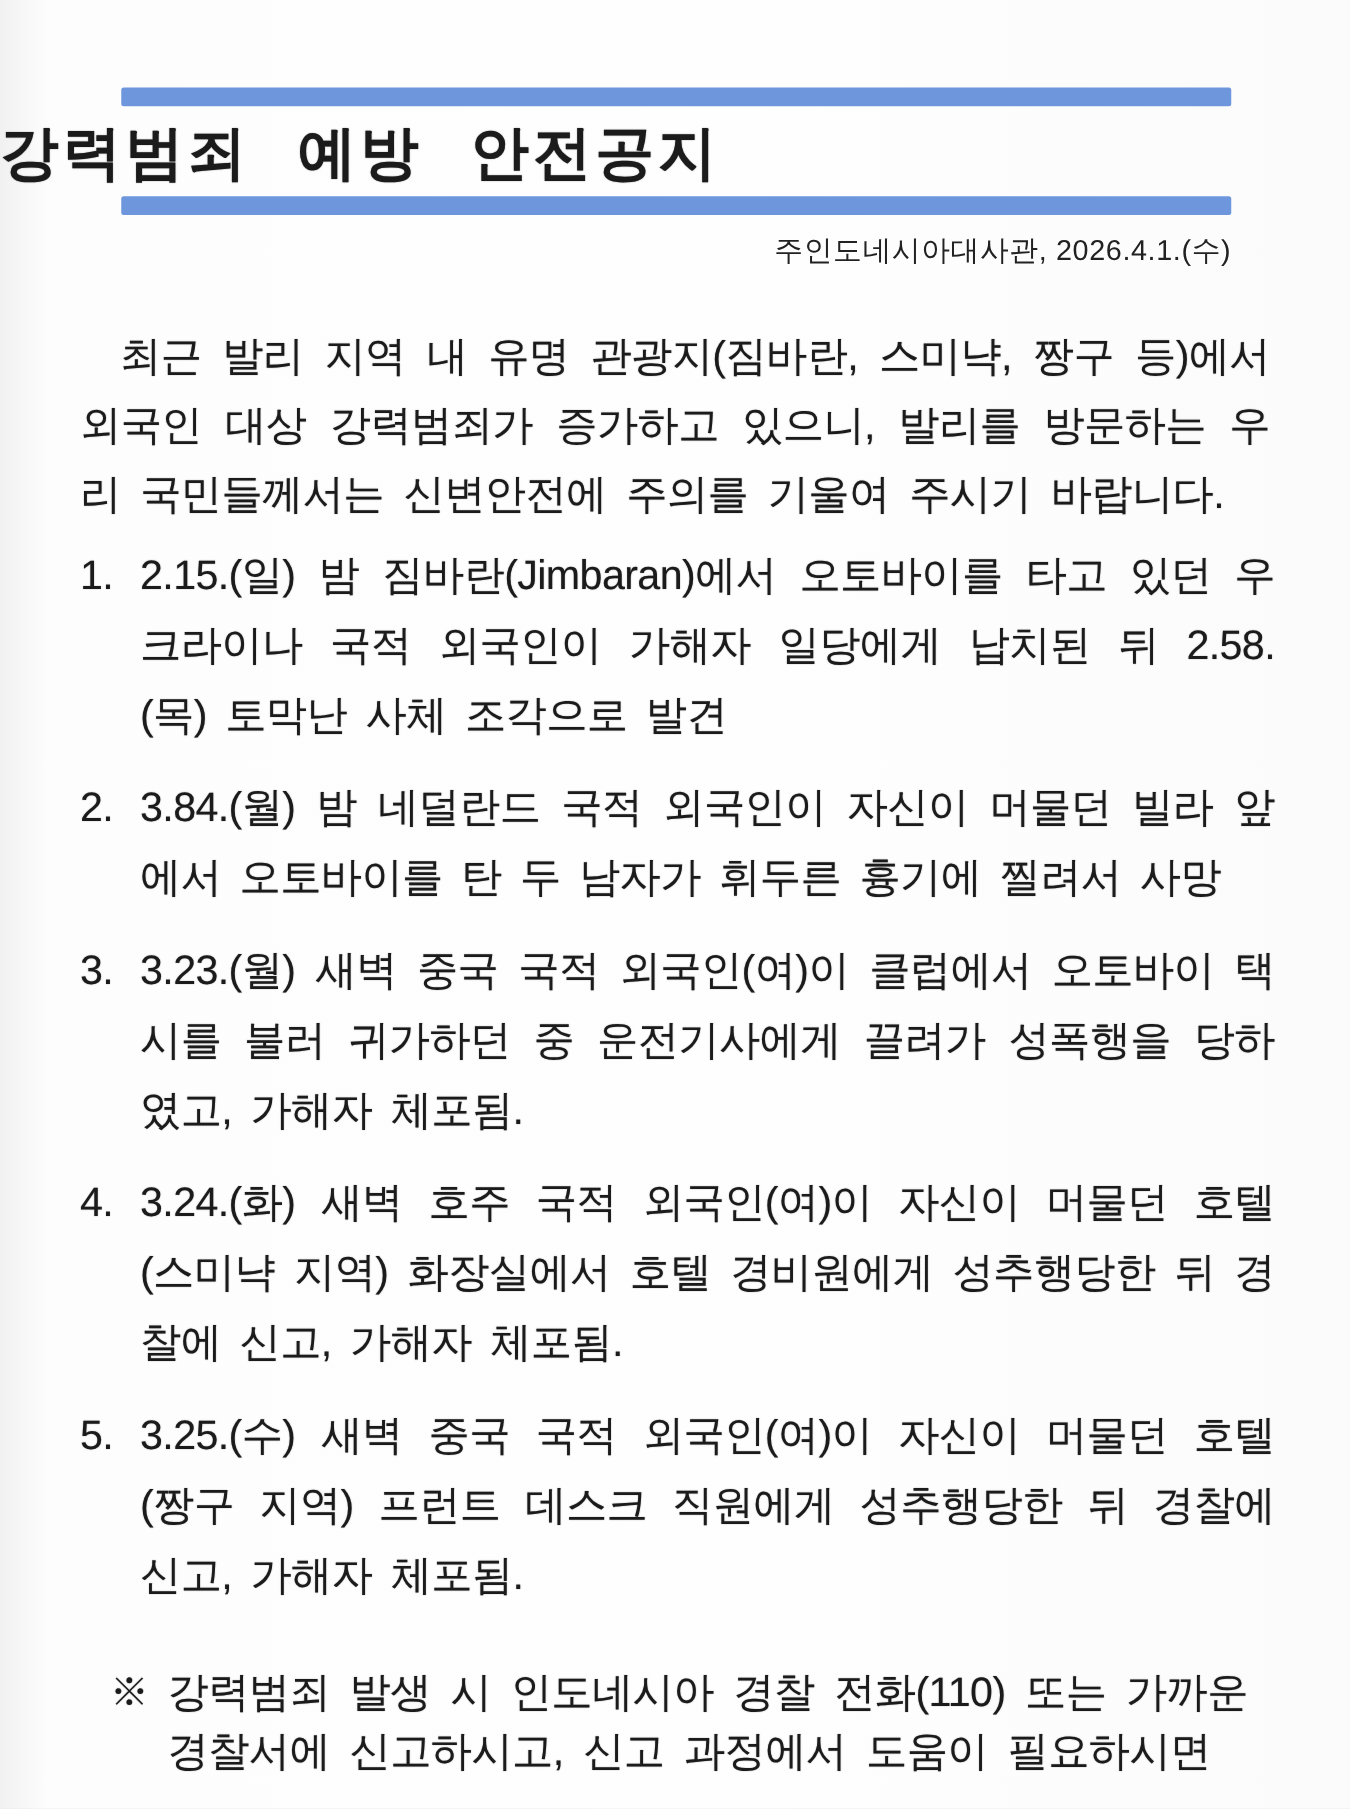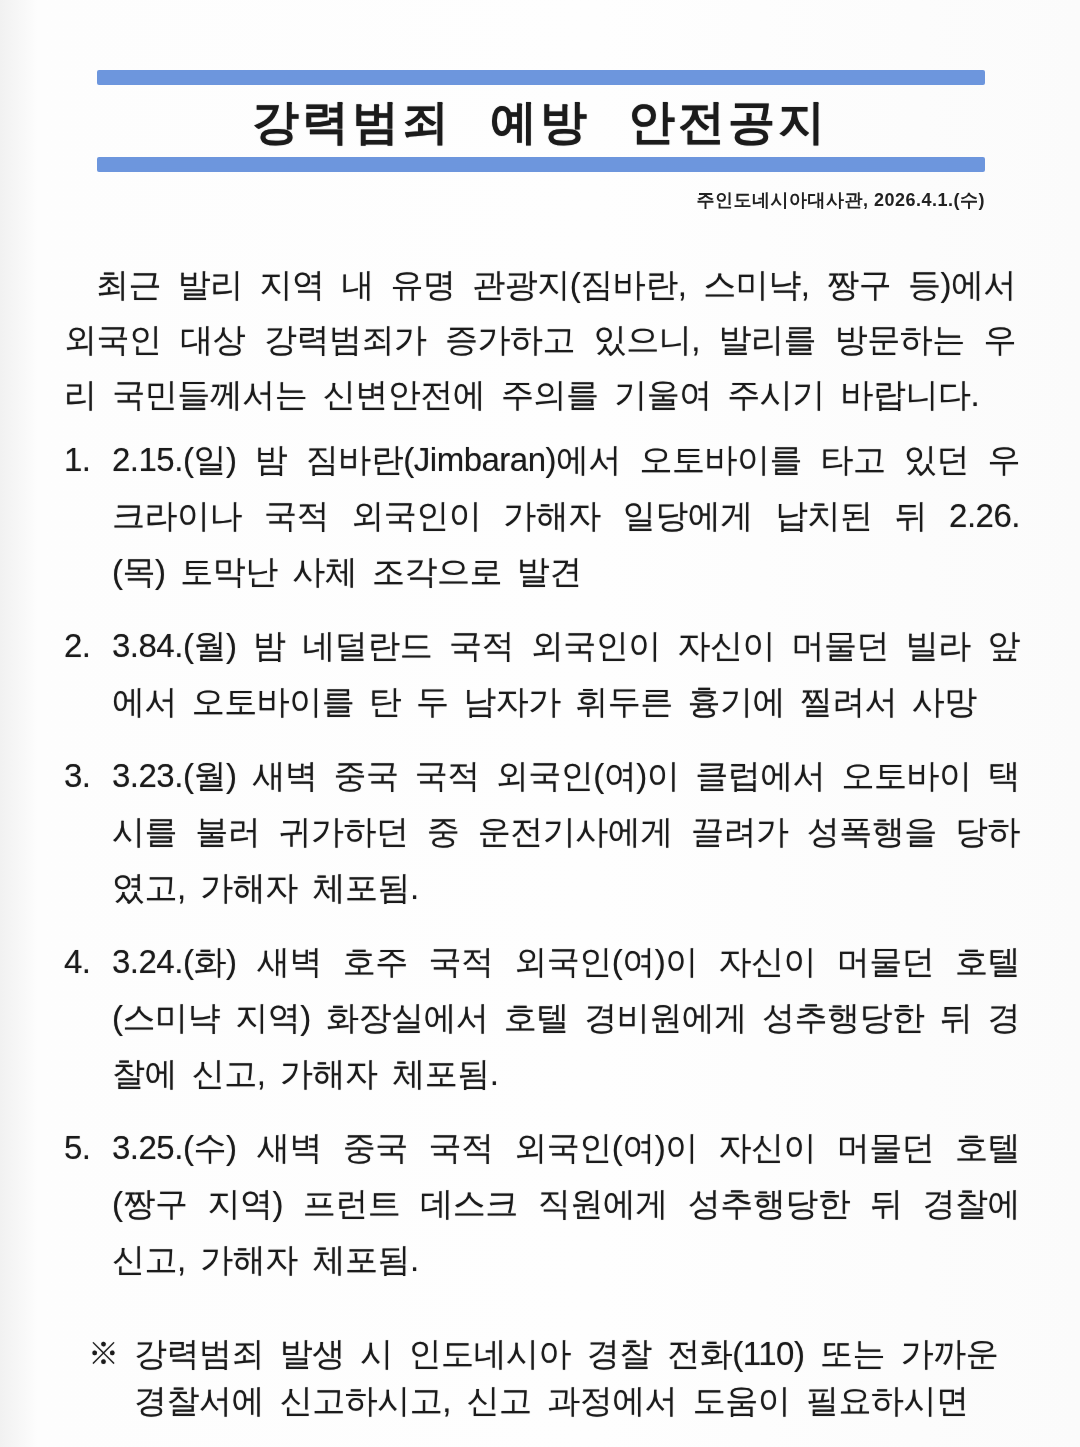--- a/index.html
+++ b/index.html
@@ -22,34 +22,33 @@
     width: 888px;
     height: 15px;
     margin-left: 97px;
     background: #6d96dd;
     border-radius: 2px;
   }
   .bar-top { margin-top: 70px; }
   .bar-bottom { margin-top: 4px; }
   .doc-title {
     margin: 6px 0 0 0;
-    text-align: center;
     font-size: 47px;
     line-height: 62px;
     font-weight: 700;
     letter-spacing: 3px;
     word-spacing: 22px;
     text-shadow: 0 0 1px rgba(0,0,0,0.55);
   }
   .dateline {
     margin: 13px 95px 0 0;
     text-align: right;
-    font-size: 18px;
+    font-size: 23px;
     line-height: 30px;
-    font-weight: 700;
+    font-weight: 400;
     letter-spacing: 0.5px;
     color: #222;
   }
   .bold-body {
     font-weight: 400;
     text-shadow: 0 0 1px rgba(0,0,0,0.45);
   }
   .intro {
     margin: 42px 64px 0 64px;
     font-size: 33px;
@@ -114,21 +113,21 @@
   <div class="accent-bar bar-bottom"></div>
 
   <div class="dateline">주인도네시아대사관, 2026.4.1.(수)</div>
 
   <p class="intro bold-body">최근 발리 지역 내 유명 관광지(짐바란, 스미냑, 짱구 등)에서 외국인 대상 강력범죄가 증가하고 있으니, 발리를 방문하는 우리 국민들께서는 신변안전에 주의를 기울여 주시기 바랍니다.</p>
 
 
   <ol class="cases">
     <li class="case bold-body">
       <span class="case-num">1.</span>
-      <span class="case-text">2.15.(일) 밤 짐바란(Jimbaran)에서 오토바이를 타고 있던 우크라이나 국적 외국인이 가해자 일당에게 납치된 뒤 2.26.(목) 토막난 사체 조각으로 발견</span>
+      <span class="case-text">2.15.(일) 밤 짐바란(Jimbaran)에서 오토바이를 타고 있던 우크라이나 국적 외국인이 가해자 일당에게 납치된 뒤 2.58.(목) 토막난 사체 조각으로 발견</span>
     </li>
     <li class="case bold-body">
       <span class="case-num">2.</span>
       <span class="case-text">3.84.(월) 밤 네덜란드 국적 외국인이 자신이 머물던 빌라 앞에서 오토바이를 탄 두 남자가 휘두른 흉기에 찔려서 사망</span>
     </li>
     <li class="case bold-body">
       <span class="case-num">3.</span>
       <span class="case-text">3.23.(월) 새벽 중국 국적 외국인(여)이 클럽에서 오토바이 택시를 불러 귀가하던 중 운전기사에게 끌려가 성폭행을 당하였고, 가해자 체포됨.</span>
     </li>
     <li class="case bold-body">

